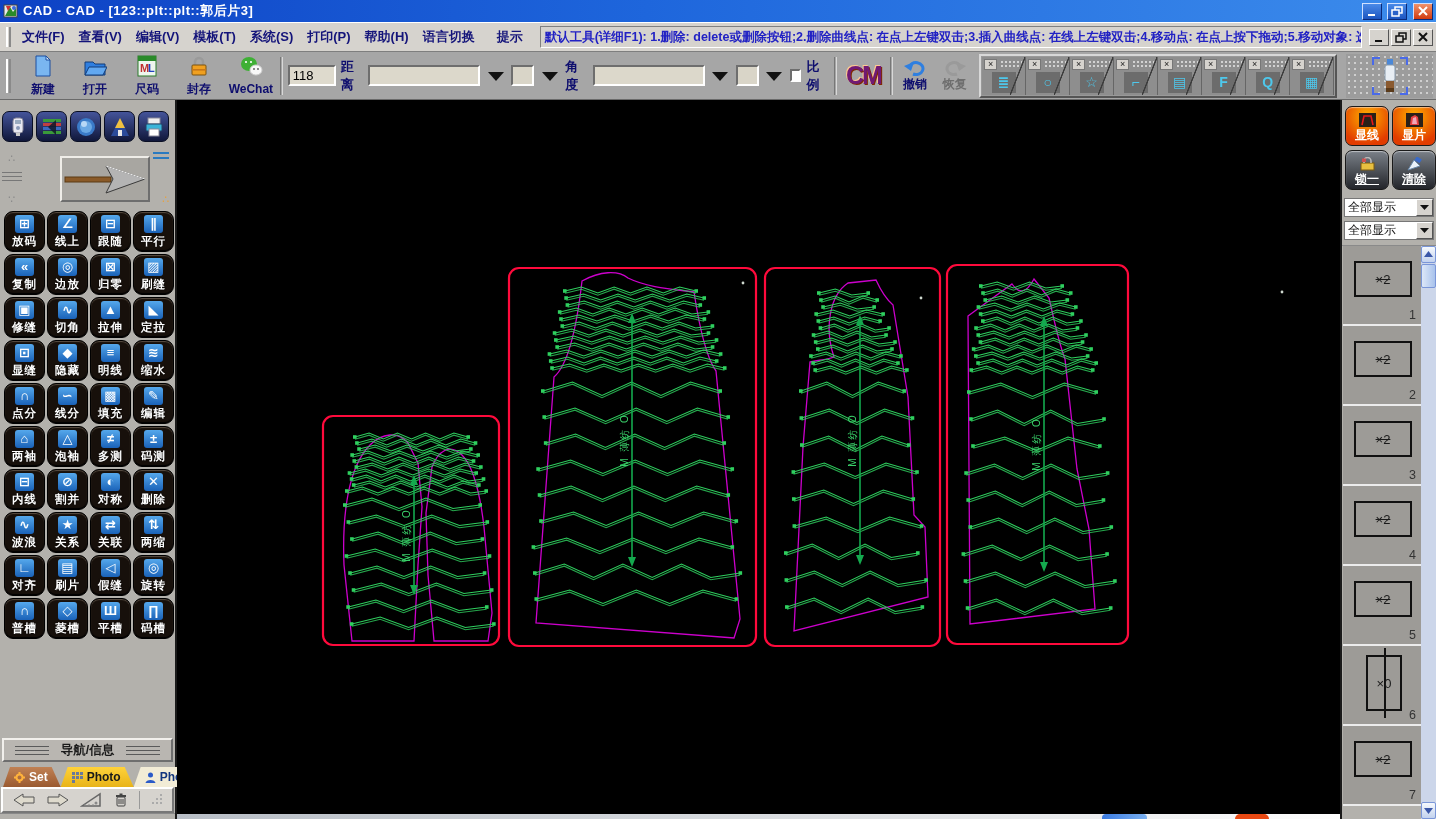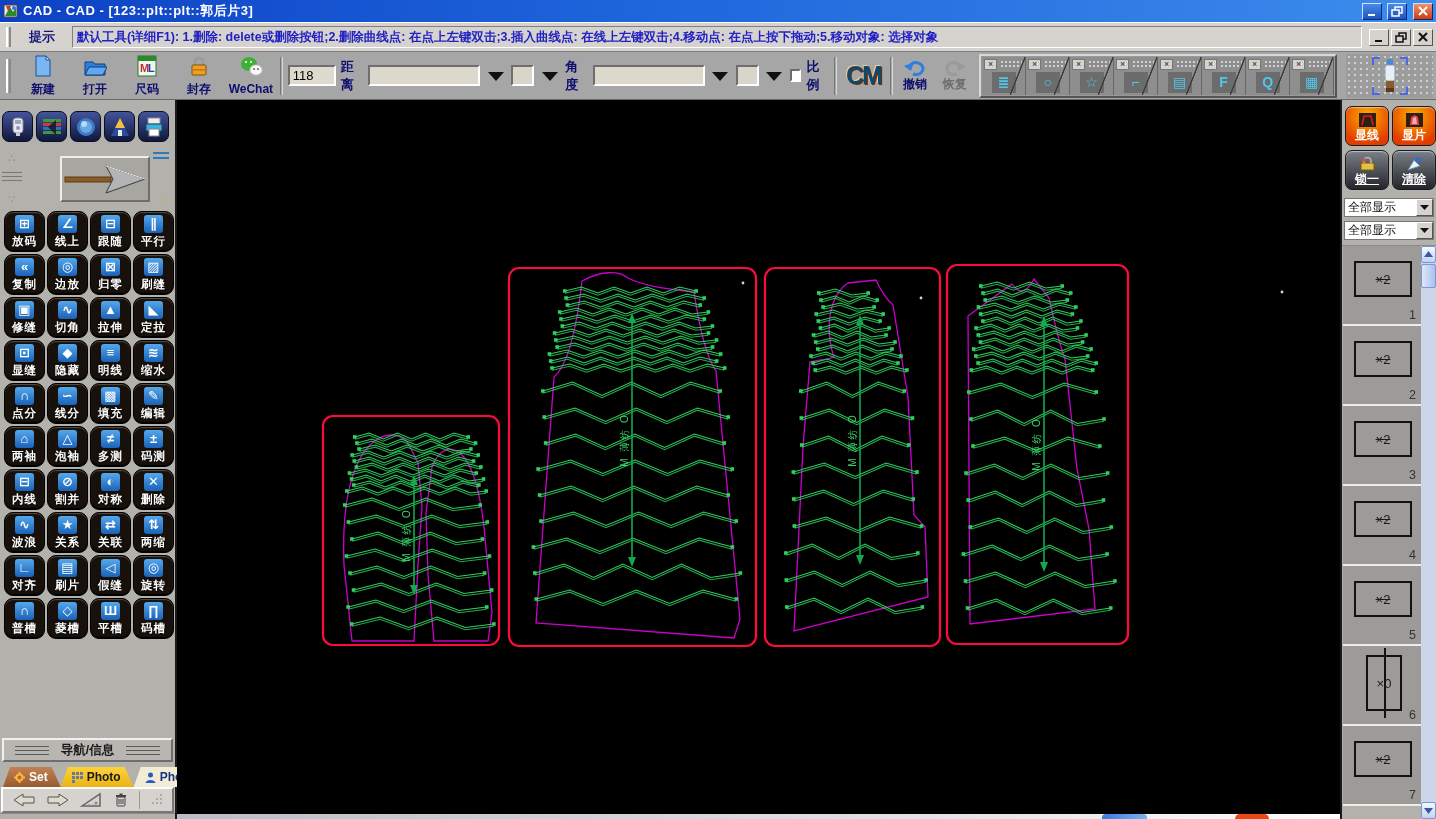--- a/index.html
+++ b/index.html
@@ -37,21 +37,21 @@
     justify-content:center; color:#0e0e6e; font-size:12px; font-weight:bold; background:none; border:none; }
   .vsep { width:3px; height:38px; border-left:1px solid #777; border-right:1px solid #d8d8d8; }
   .num-box { width:48px; height:21px; border:2px solid; border-color:#6e6e6e #fff #fff #6e6e6e;
     background:#dedacd; font-size:13px; padding:0 3px; font-family:inherit; }
   .long-box { width:112px; height:21px; border:2px solid; border-color:#6e6e6e #fff #fff #6e6e6e; background:#dcd8cb; }
   .tb-label { font-size:13px; color:#0e0e6e; font-weight:bold; }
   .drop-btn { width:24px; height:20px; background:none; border:none; display:inline-flex;
     align-items:center; justify-content:center; padding:0; }
   .swatch { width:26px; height:21px; border:2px solid; border-color:#6e6e6e #fff #fff #6e6e6e; background:#d9d5c8; }
   .checkbox { width:13px; height:13px; background:#fff; border:2px solid; border-color:#6e6e6e #fff #fff #6e6e6e; }
-  .cm-logo { font-size:25px; font-weight:bold; color:#0c4a6e; text-shadow:1px 1px 0 #802800, -1px -1px 0 #ffc890;
+  .cm-logo { font-size:25px; font-weight:bold; color:#701a75; text-shadow:1px 1px 0 #802800, -1px -1px 0 #ffc890;
     letter-spacing:-2px; padding:0 4px;text-align:center; }
   .undo-btn { display:flex; flex-direction:column; align-items:center; font-size:12px; color:#0e0e6e;
     font-weight:bold; background:none; border:none; width:40px; }
   .undo-btn.disabled { color:#6e6e6e; }
   .panel-tabs { display:flex; align-items:center; height:44px; border:2px solid; border-color:#d8d8d8 #555 #555 #d8d8d8;
     background:#999; padding:1px; margin-left:2px; }
   .ptab { width:44px; height:38px; background:#8e8e8e; position:relative; border-right:1px solid #666; }
   .ptab::after { content:""; position:absolute; right:0; top:0; width:15px; height:100%;
     background:linear-gradient(to bottom right,transparent 47%,#3c3c3c 49%,#3c3c3c 52%,transparent 54%); }
   .ptab-x { position:absolute; top:2px; left:2px; width:13px; height:11px; background:#d6d3ce;
@@ -181,20 +181,30 @@
       <button class="wbtn close">
           <svg width="12" height="11">
             <path d="M2 1 L10 9 M10 1 L2 9" stroke="#fff" stroke-width="2"></path>
           </svg>
         </button>
     </span>
   </div>
 
   <div class="menubar">
     <span class="grip"></span>
+    <nav id="menu-items" style="display:flex;">
+        <span class="menu-item">文件(F)</span>
+        <span class="menu-item">查看(V)</span>
+        <span class="menu-item">编辑(V)</span>
+        <span class="menu-item">模板(T)</span>
+        <span class="menu-item">系统(S)</span>
+        <span class="menu-item">打印(P)</span>
+        <span class="menu-item">帮助(H)</span>
+        <span class="menu-item">语言切换</span>
+      </nav>
     <span class="hint-label">提示</span>
     <div class="hint-box">默认工具(详细F1): 1.删除: delete或删除按钮;2.删除曲线点: 在点上左键双击;3.插入曲线点: 在线上左键双击;4.移动点: 在点上按下拖动;5.移动对象: 选择对象</div>
     <span class="mdi-btns">
       <button class="mdi-btn">
           <svg width="12" height="11">
             <rect x="2" y="8" width="7" height="2" fill="#111"></rect>
           </svg>
         </button>
       <button class="mdi-btn">
           <svg width="12" height="11">

